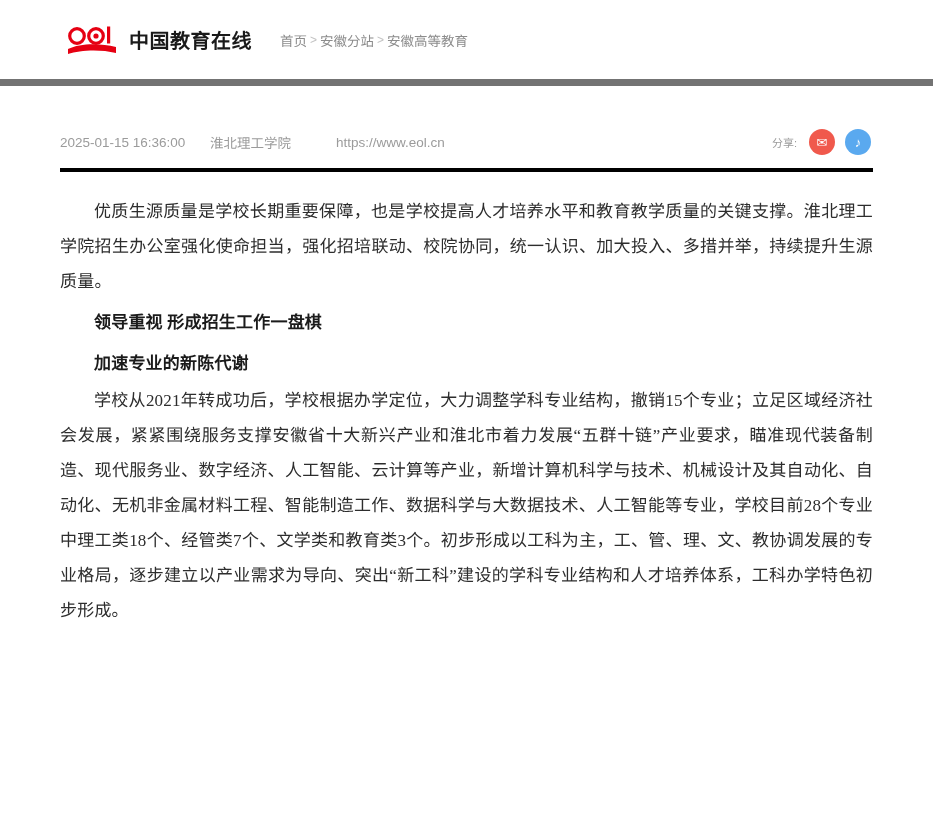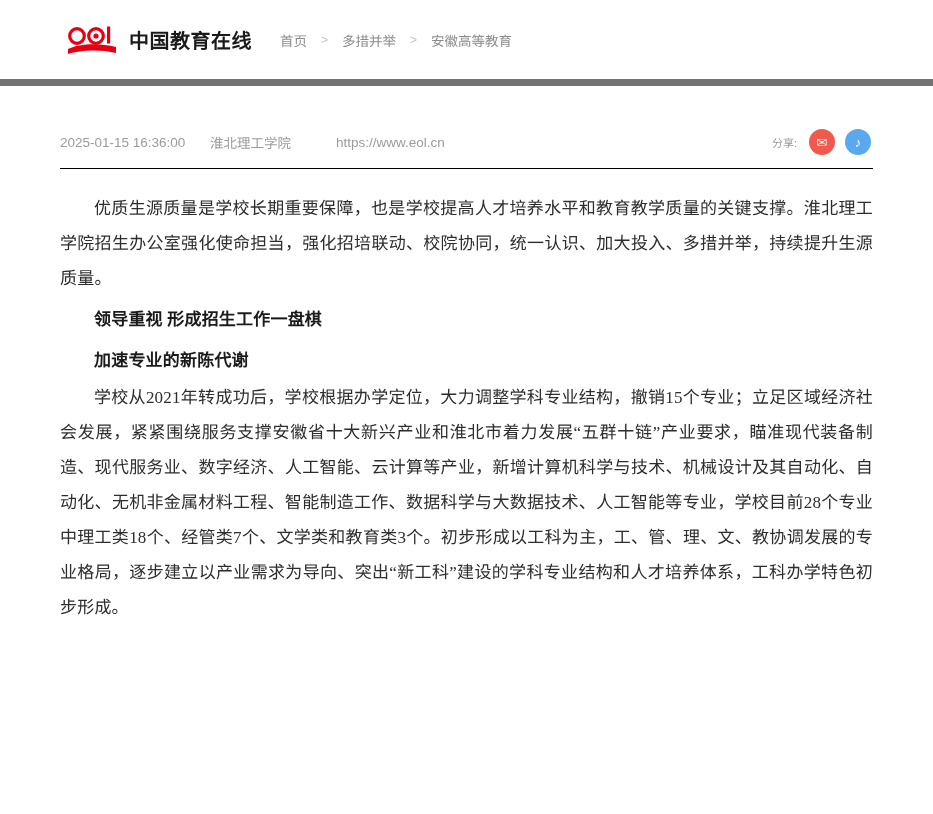--- a/index.html
+++ b/index.html
@@ -47,21 +47,21 @@
     color: #1a1a1a;
     letter-spacing: 0.5px;
     white-space: nowrap;
   }
   .breadcrumb {
     margin-left: 28px;
     font-size: 13.5px;
     color: #9a9a9a;
     display: flex;
     align-items: center;
-    gap: 14px;
+    gap: 3px;
     white-space: nowrap;
   }
   .breadcrumb .crumb {
     color: #8c8c8c;
   }
   .breadcrumb .sep {
     color: #c2c2c2;
     font-size: 12px;
   }
 
@@ -75,21 +75,21 @@
     line-height: 1.35;
     font-weight: bold;
     color: #1b1b1b;
     text-align: center;
     letter-spacing: 0.5px;
   }
 
   .meta-bar {
     margin: 30px 60px 0 60px;
     height: 52px;
-    border-bottom: 1px solid #000000;
+    border-bottom: 4px solid #000000;
     display: flex;
     align-items: center;
     font-size: 13.5px;
     color: #9b9b9b;
   }
   .meta-bar .m-date { width: 150px; }
   .meta-bar .m-source { width: 126px; }
   .meta-bar .m-url { flex: 0 0 auto; }
   .meta-bar .spacer { flex: 1 1 auto; }
   .share-label {
@@ -156,21 +156,21 @@
           <path d="M2 26 C 14 20, 34 20, 50 24 L 50 30 C 34 26, 14 27, 2 31 Z" fill="#e60012"></path>
           <circle cx="30" cy="13" r="2.6" fill="#e60012"></circle>
         </svg>
       </span>
       <span class="brand-name">中国教育在线</span>
     </div>
 
     <div class="breadcrumb">
       <span class="crumb">首页</span>
       <span class="sep">&gt;</span>
-      <span class="crumb">多措并举</span>
+      <span class="crumb">安徽分站</span>
       <span class="sep">&gt;</span>
       <span class="crumb">安徽高等教育</span>
     </div>
   </div>
 
 
   <div class="meta-bar">
     <span class="m-date">2025-01-15 16:36:00</span>
     <span class="m-source">淮北理工学院</span>
     <span class="m-url">https://www.eol.cn</span>

